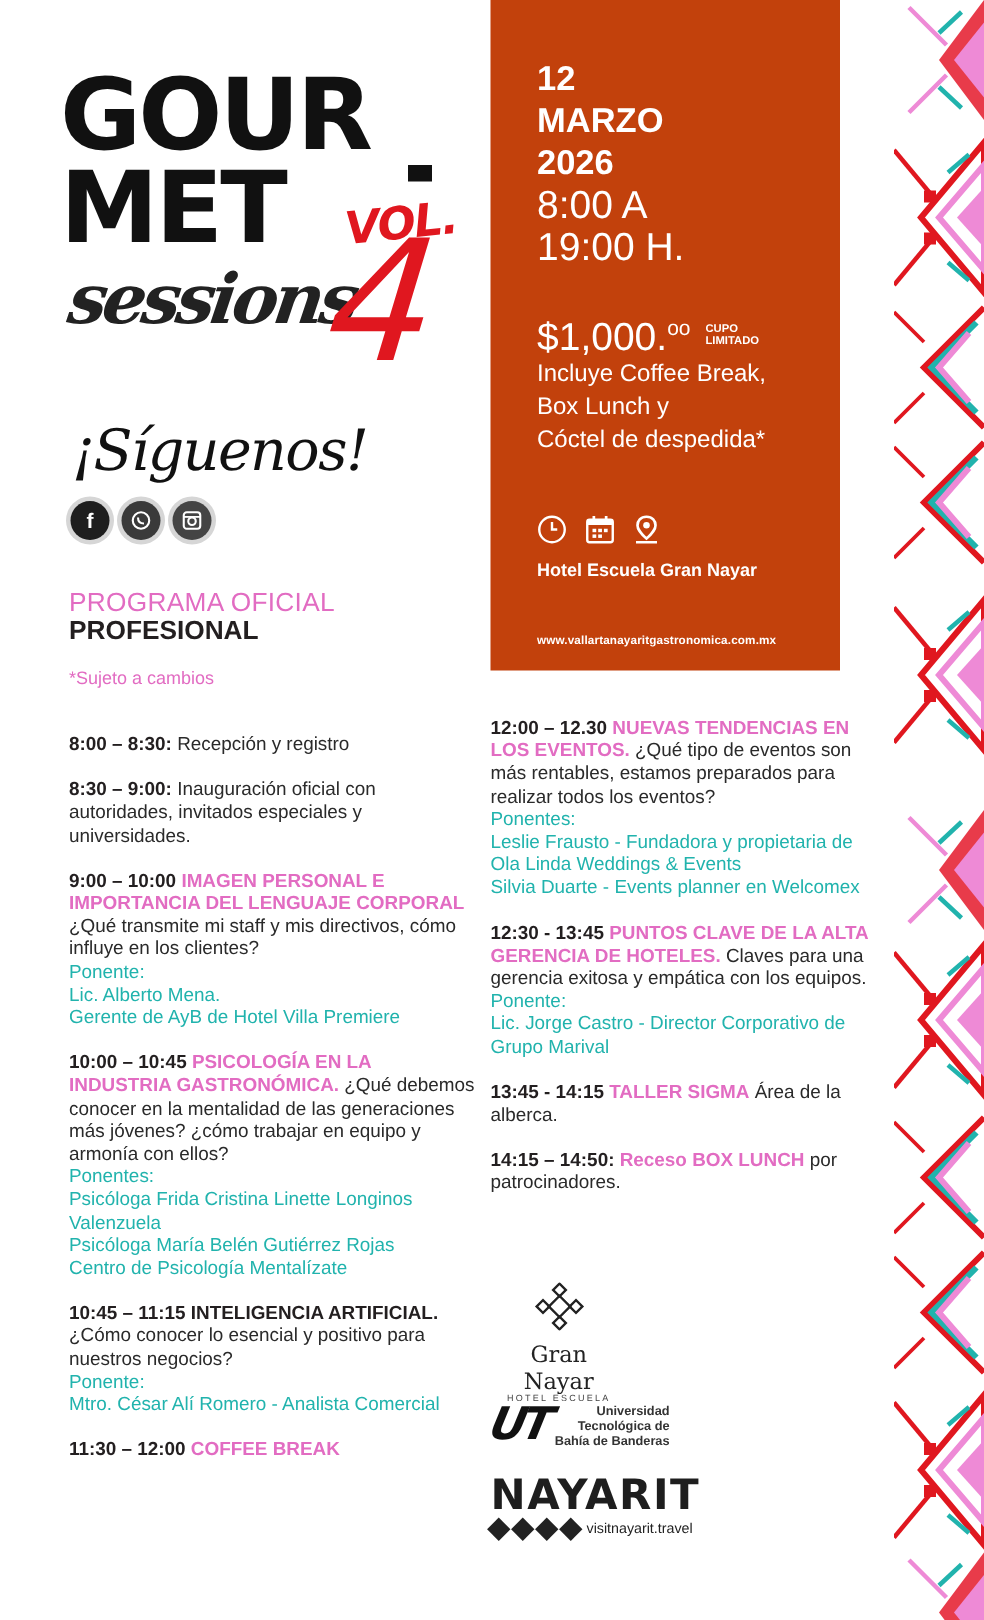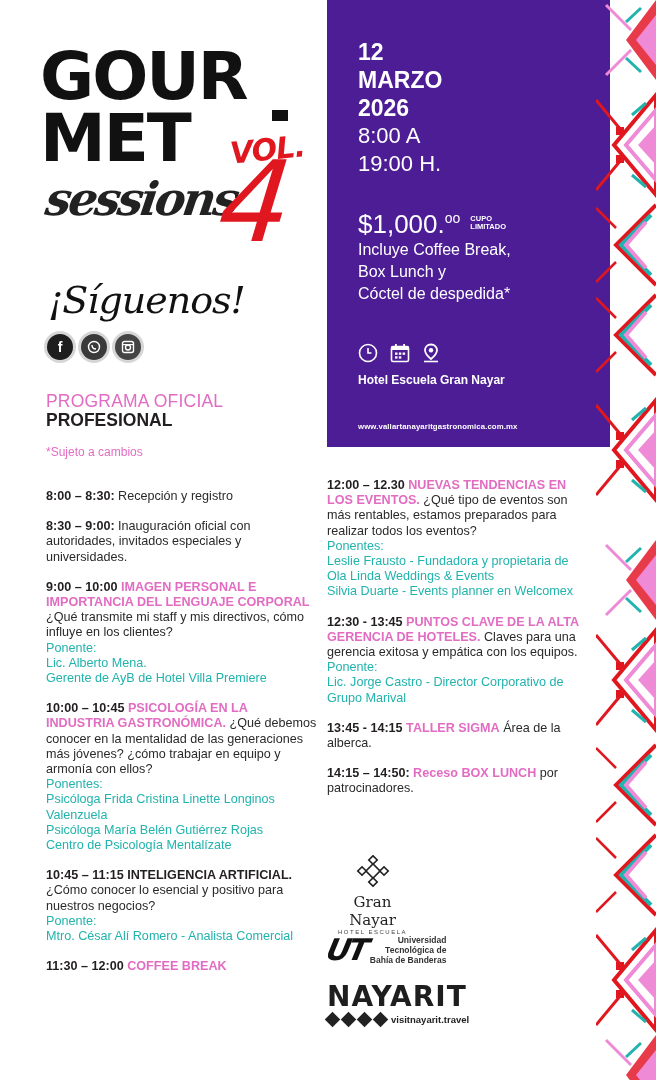--- a/index.html
+++ b/index.html
@@ -31,23 +31,23 @@
   
   .col { position: absolute; font-size: 12.6px; line-height: 15.2px; color: #2a2a2a; }
   .col-left { left: 46px; top: 489px; width: 272px; }
   .col-right { left: 327px; top: 478px; width: 262px; }
   .item { margin-bottom: 15px; }
   .item .time { font-weight: bold; color: #231f20; }
   .item .topic { font-weight: bold; color: #e26cc2; }
   .item .speaker-label, .item .speaker { color: #21b3ad; display: block; }
 
   
-  .panel { position: absolute; left: 327px; top: 0; width: 283px; height: 447px; background: #4c1d95; color: #fff; }
+  .panel { position: absolute; left: 327px; top: 0; width: 233px; height: 447px; background: #c2410c; color: #fff; }
   .p-date { position: absolute; left: 31px; top: 38px; font-size: 23px; font-weight: bold; line-height: 28px; }
-  .p-hours { position: absolute; left: 31px; top: 122px; font-size: 22px; line-height: 28px; font-weight: normal; }
+  .p-hours { position: absolute; left: 31px; top: 122px; font-size: 26px; line-height: 28px; font-weight: normal; }
   .p-price { position: absolute; left: 31px; top: 209px; font-size: 26px; line-height: 30px; display: flex; align-items: flex-start; }
   .p-price sup { font-size: 14px; line-height: 14px; margin-top: 2px; }
   .p-cupo { font-size: 7.5px; font-weight: bold; line-height: 8px; margin-left: 10px; margin-top: 6px; }
   .p-includes { position: absolute; left: 31px; top: 239px; font-size: 16px; line-height: 22px; }
   .p-icons { position: absolute; left: 31px; top: 343px; display: flex; gap: 12px; align-items: center; }
   .p-venue { position: absolute; left: 31px; top: 373px; font-size: 12px; font-weight: bold; }
   .p-addr { position: absolute; left: 31px; top: 387px; font-size: 10.5px; line-height: 12px; }
   .p-url { position: absolute; left: 31px; top: 422px; font-size: 7.8px; font-weight: bold; letter-spacing: 0.1px; }
 
   
@@ -55,21 +55,21 @@
 
   
   .sponsor-gn { position: absolute; left: 330px; top: 855px; width: 85px; text-align: center; }
   .gn-name { font-family: "DejaVu Serif", serif; font-size: 15px; color: #222; margin-top: 2px; }
   .gn-sub { font-size: 6px; letter-spacing: 1.5px; color: #444; }
   .sponsor-ut { position: absolute; left: 327px; top: 932px; display: flex; align-items: center; gap: 4px; }
   .ut-mark { font-family: "DejaVu Sans", sans-serif; font-weight: 900; font-style: italic; font-size: 30px; color: #111; letter-spacing: -3px; transform: skewX(-12deg); }
   .ut-text { font-size: 8.5px; line-height: 10px; color: #333; font-weight: bold; text-align: right; }
   .sponsor-nay { position: absolute; left: 327px; top: 982px; }
   .nay-word { font-family: "DejaVu Sans", sans-serif; font-weight: 900; font-size: 28px; color: #1e1e1e; letter-spacing: 1px; line-height: 30px; }
-  .nay-url { display: flex; align-items: center; gap: 3px; margin-top: 2px; font-size: 9.5px; font-weight: bold; color: #222; }
+  .nay-url { display: flex; align-items: center; gap: 3px; margin-top: 2px; font-size: 9.5px; font-weight: normal; color: #222; }
   .nay-dot { width: 11px; height: 11px; background: #222; transform: rotate(45deg); display: inline-block; margin-right: 2px; }
 </style>
 </head>
 <body>
 
 <div class="logo">
   <div class="logo-line logo-gour">GOUR</div>
   <div class="logo-line logo-met">MET</div>
   <div class="logo-dash"></div>
   <div class="logo-sessions">sessions</div>

